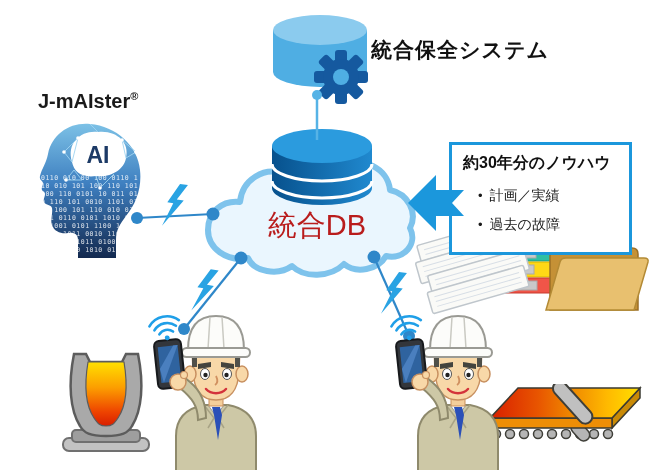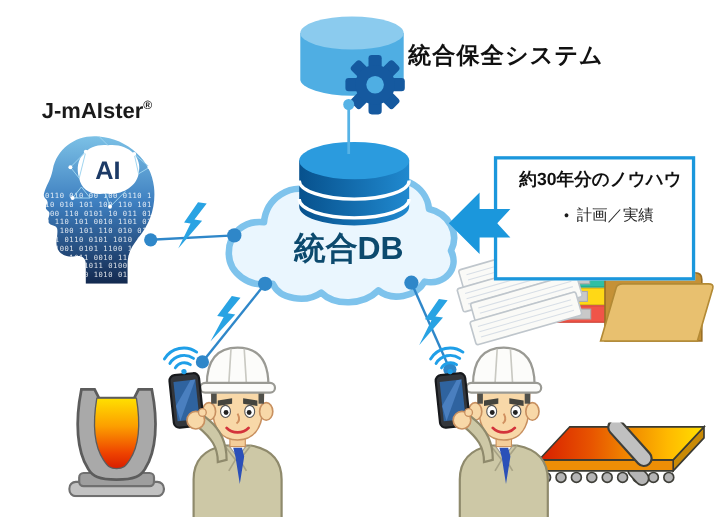--- a/index.html
+++ b/index.html
@@ -5,25 +5,25 @@
   html,body{margin:0;padding:0;background:#fff;}
   #canvas{
     position:relative;width:650px;height:470px;background:#ffffff;
     overflow:hidden;font-family:"Liberation Sans","DejaVu Sans",sans-serif;
   }
   .abs{position:absolute;}
   
   .system-title{left:371px;top:36px;font-size:21px;font-weight:600;color:#111;letter-spacing:1px;z-index:6;}
   .ai-label{left:38px;top:90px;font-size:20px;font-weight:600;color:#1a1a1a;z-index:6;}
   .ai-label sup{font-size:11px;}
-  .db-label{left:252px;top:206px;width:130px;text-align:center;font-size:29px;font-weight:700;color:#0c4a6e;z-index:6;}
+  .db-label{left:252px;top:206px;width:130px;text-align:center;font-size:29px;font-weight:400;color:#b91c1c;z-index:6;}
   
   .knowhow-box{
     left:449px;top:142px;width:183px;height:113px;background:#fff;
-    border:3px solid #1b97dc;box-sizing:border-box;z-index:6;text-align:center;
+    border:3px solid #1b97dc;box-sizing:border-box;z-index:6;
   }
   .knowhow-title{margin:8px 0 0 11px;font-size:16px;font-weight:700;color:#111;}
   .knowhow-list{margin:7px 0 0 0;padding:0 0 0 26px;list-style:none;}
   .knowhow-list li{font-size:14px;line-height:28px;color:#1a1a1a;}
   .knowhow-list .bullet{margin-right:7px;font-size:13px;}
   
   .z1{z-index:1}.z2{z-index:2}.z3{z-index:3}.z5{z-index:5}.z6{z-index:6}.z7{z-index:7}
   svg{display:block;}
   .binary-tex{
     font-family:"DejaVu Sans Mono","Liberation Mono",monospace;
@@ -246,20 +246,21 @@
     <g transform="translate(132,14)">
       <path d="M4,14 Q4,8 10,8 L34,8 L40,14 L86,14 Q92,14 92,20 L92,76 L4,76 Z" fill="#c59136" stroke="#9a6f26" stroke-width="1.5"></path>
       <path d="M0,76 L14,28 Q15,24 20,24 L98,24 Q103,24 102,28 L88,76 Z" fill="#e8c06f" stroke="#b38a35" stroke-width="1.5"></path>
     </g>
   </svg>
 
   <div class="abs knowhow-box">
     <div class="knowhow-title">約30年分のノウハウ</div>
     <ul class="knowhow-list">
       <li><span class="bullet">•</span><span>計画／実績</span></li>
+      <li><span class="bullet">•</span><span>過去の故障</span></li>
     </ul>
   </div>
 
   <svg class="abs z7" style="left:404px;top:170px;" width="62" height="66" viewBox="0 0 62 66">
     <polygon points="4,33 32,5 32,20 60,20 48,33 60,46 32,46 32,61" fill="#1b97dc"></polygon>
   </svg>
 
   <svg class="abs z2" style="left:62px;top:350px;" width="88" height="102" viewBox="0 0 88 102">
     <rect x="1" y="88" width="86" height="13" rx="6" fill="#c2c2c2" stroke="#707070" stroke-width="2"></rect>
     <rect x="10" y="80" width="68" height="12" rx="4" fill="#9e9e9e" stroke="#707070" stroke-width="2"></rect>

